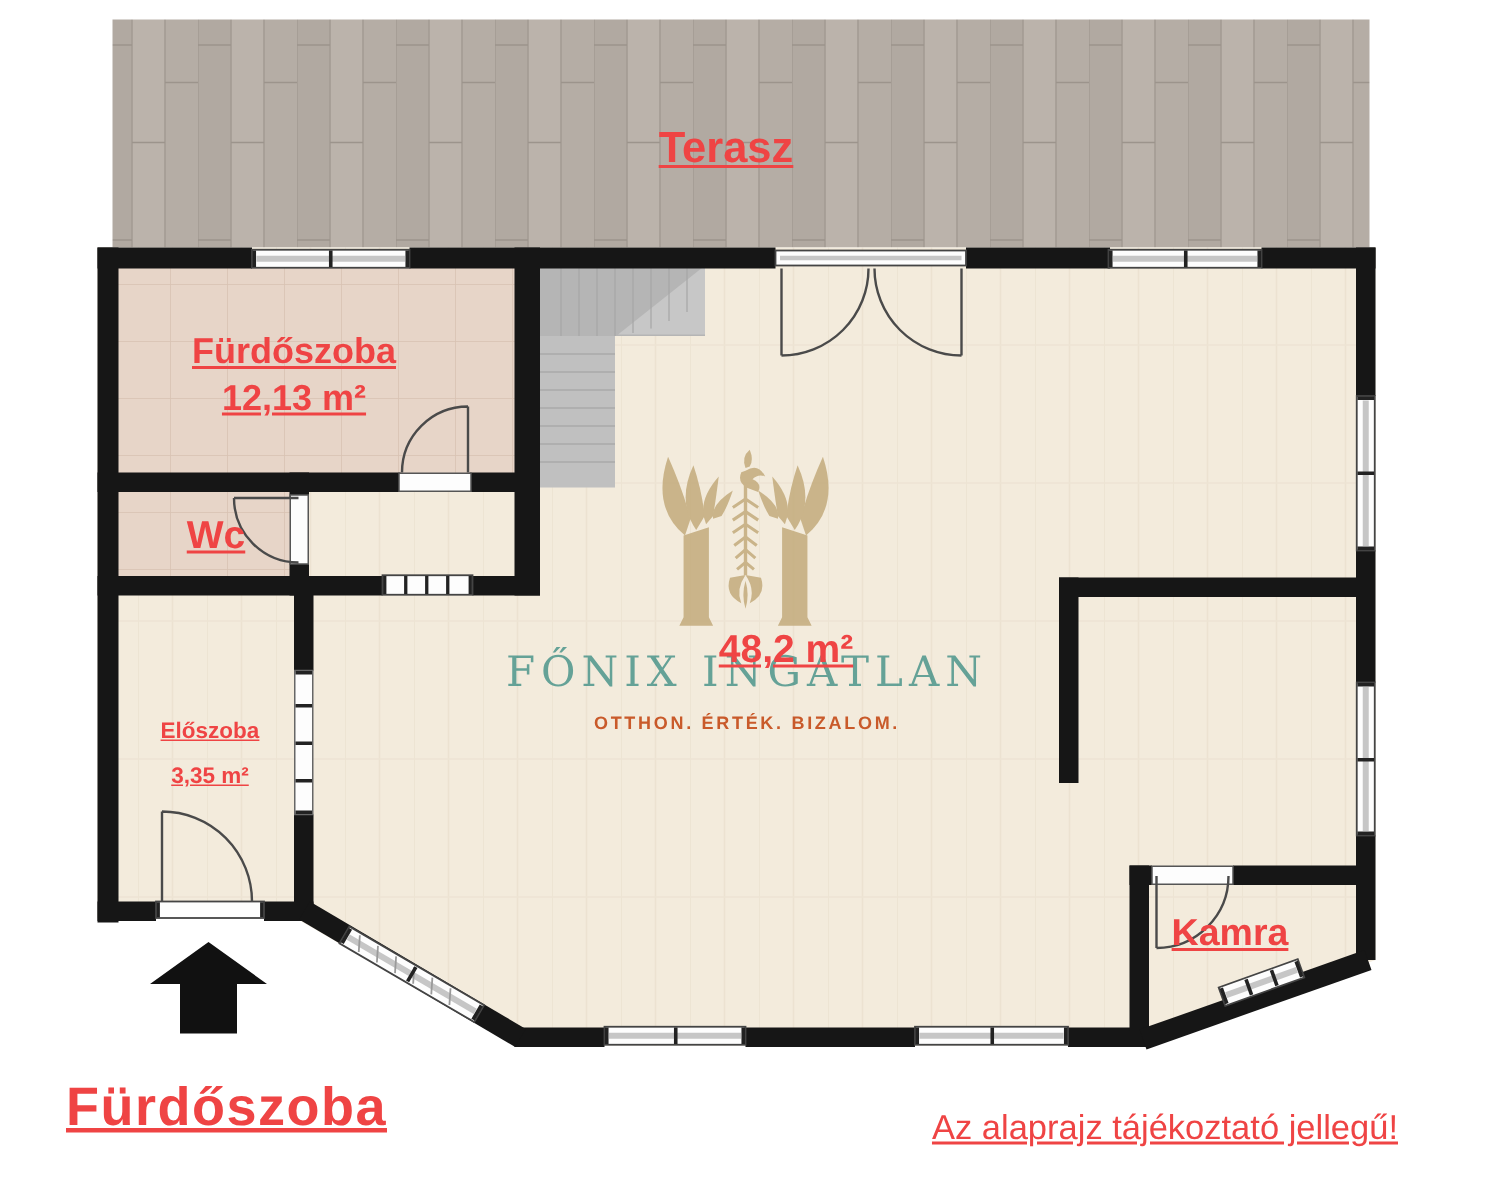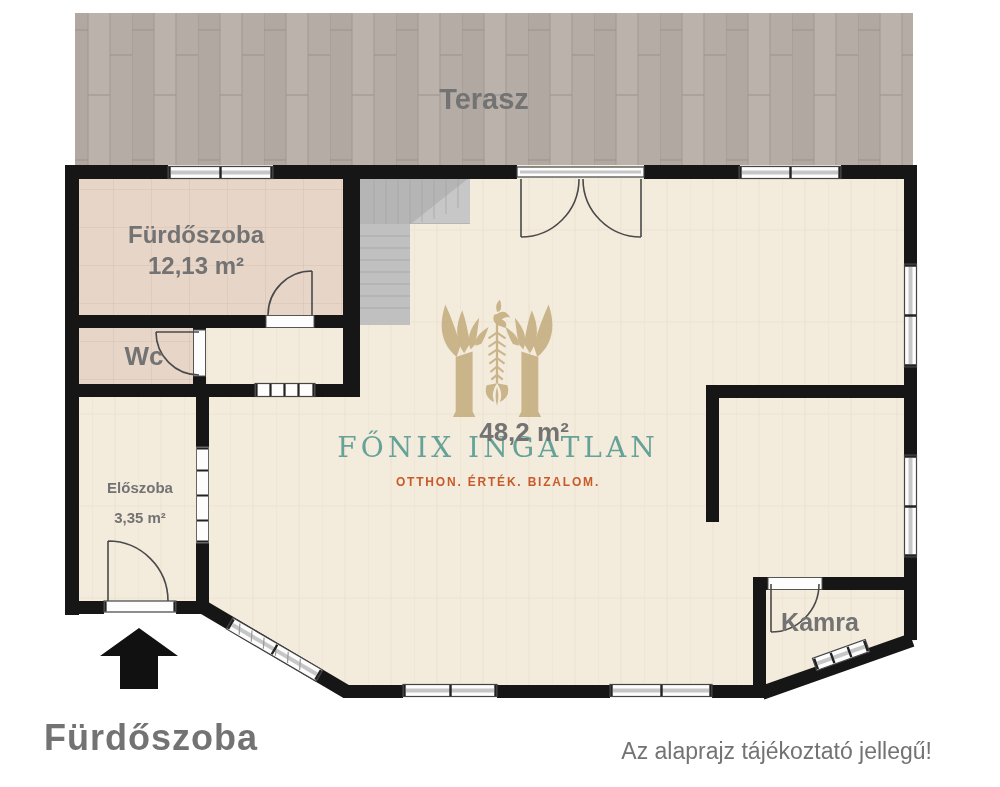--- a/index.html
+++ b/index.html
@@ -1,19 +1,19 @@
 <!DOCTYPE html>
 <html><head>
 <meta charset="utf-8">
 <style>
   html,body{margin:0;padding:0;background:#ffffff;}
   #stage{position:relative;width:1000px;height:787px;background:#ffffff;overflow:hidden;
          font-family:"Liberation Sans",sans-serif;}
   #plan-svg{position:absolute;left:0;top:0;z-index:0;}
-  .lbl{position:absolute;color:#737373;font-weight:bold;text-align:center;z-index:3;white-space:nowrap;}
+  .lbl{position:absolute;color:#ef4444;font-weight:bold;text-align:center;z-index:3;white-space:nowrap;text-decoration:underline;}
   .lbl .area{display:block;}
   .lbl-terasz{left:414px;top:83px;width:140px;font-size:29px;}
   .lbl-furdo{left:76px;top:219px;width:240px;font-size:24px;line-height:31px;}
   .lbl-wc{left:104px;top:341px;width:80px;font-size:26px;}
   .lbl-eloszoba{left:50px;top:473px;width:180px;font-size:15px;line-height:30px;}
   .lbl-nappali{left:328px;top:416px;width:392px;font-size:26px;line-height:32px;}
   .lbl-kamra{left:769px;top:608px;width:102px;font-size:25px;}
   .lbl-foldszint{left:44px;top:717px;width:220px;font-size:36px;text-align:left;letter-spacing:1px;}
   .lbl-disclaimer{left:560px;top:738px;width:372px;font-size:23px;font-weight:normal;text-align:right;}
   .wm-brand{position:absolute;left:298px;top:431px;width:400px;z-index:1;text-align:center;

